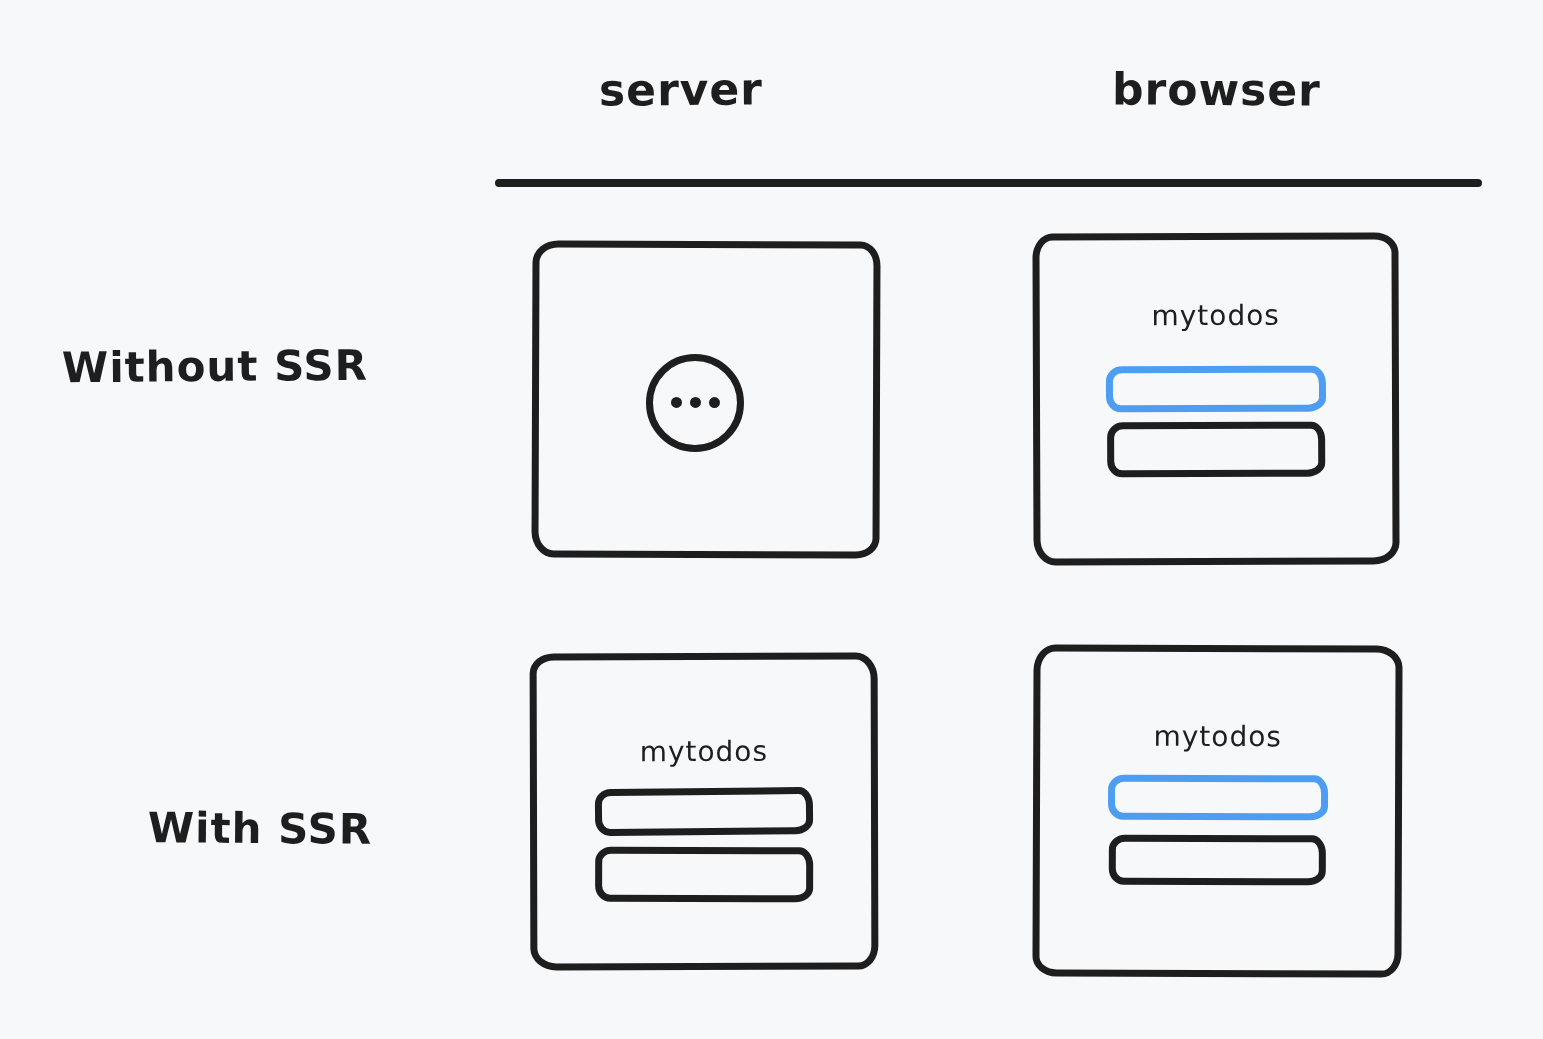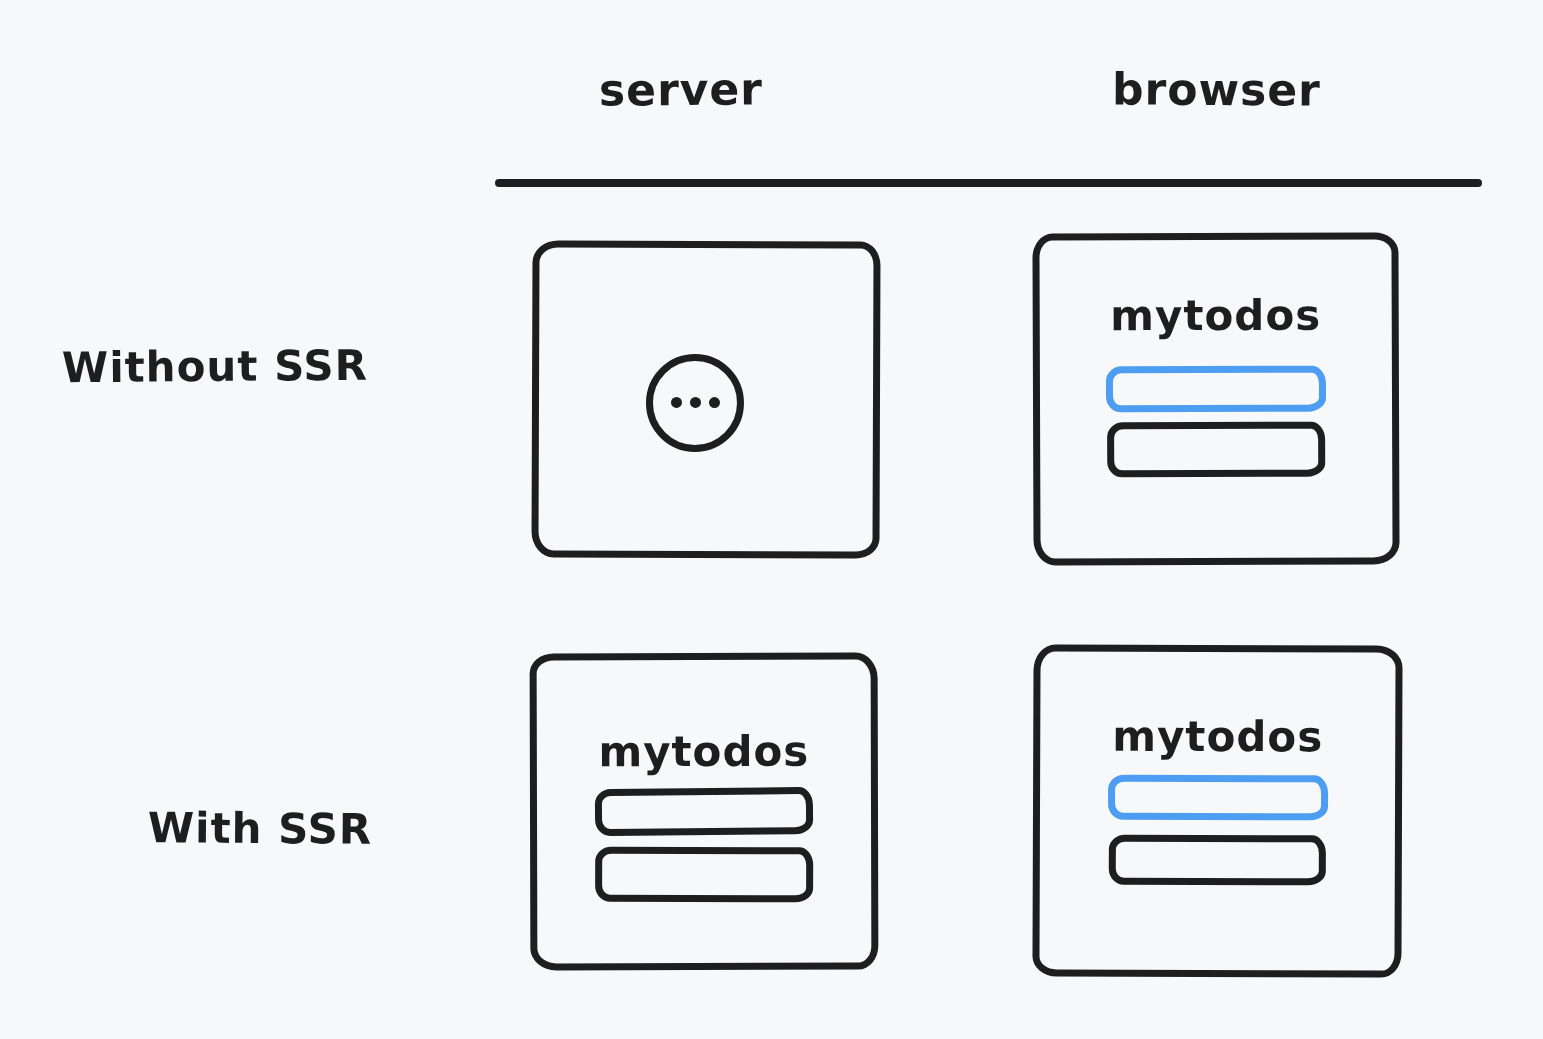--- a/index.html
+++ b/index.html
@@ -59,22 +59,22 @@
     display:flex;
     flex-direction:column;
     align-items:center;
   }
   .card.c1{left:532px;top:241px;width:348px;height:317px;border-radius:26px 20px 24px 22px / 22px 24px 20px 26px;justify-content:center;transform:rotate(0.2deg);}
   .card.c2{left:1033px;top:233px;width:366px;height:332px;border-radius:20px 24px 26px 22px / 24px 20px 22px 26px;padding-top:52px;transform:rotate(-0.2deg);}
   .card.c3{left:530px;top:653px;width:348px;height:317px;border-radius:24px 22px 20px 26px / 20px 26px 24px 22px;padding-top:68px;transform:rotate(-0.15deg);}
   .card.c4{left:1033px;top:645px;width:369px;height:332px;border-radius:22px 26px 20px 24px / 26px 22px 24px 20px;padding-top:61px;transform:rotate(0.2deg);}
   
   .app-title{
-    font-size:42px;
-    font-weight:700;
+    font-size:28px;
+    font-weight:400;
     letter-spacing:1px;
     line-height:48px;
     height:48px;
   }
   .todo-item{
     box-sizing:border-box;
     width:220px;
     border:7px solid var(--stroke);
     border-radius:16px 14px 18px 15px / 15px 18px 14px 16px;
     background:transparent;

